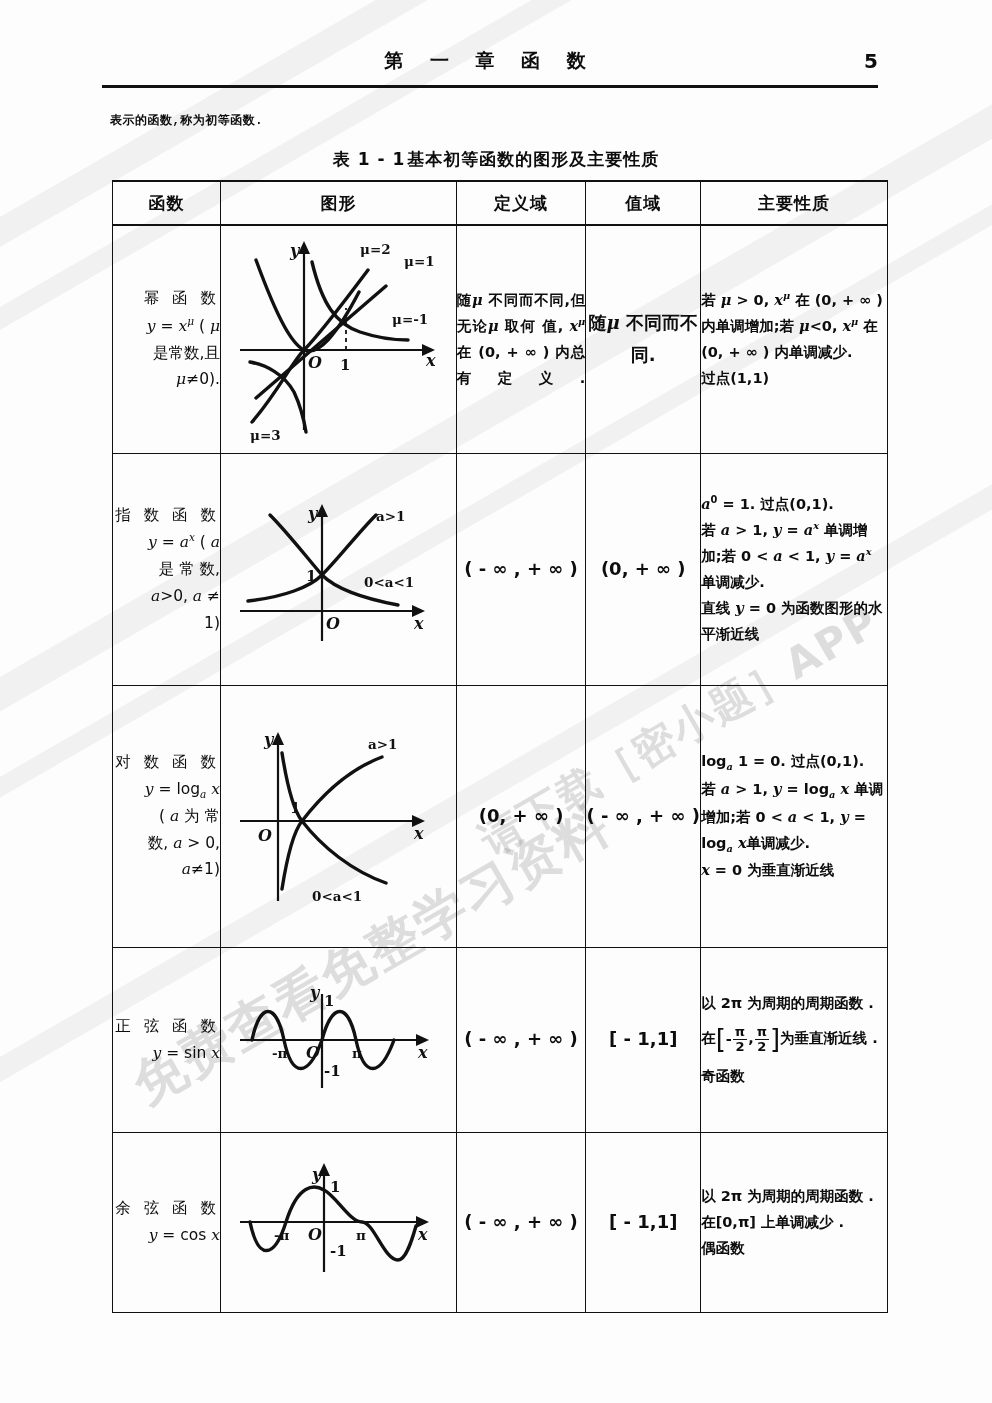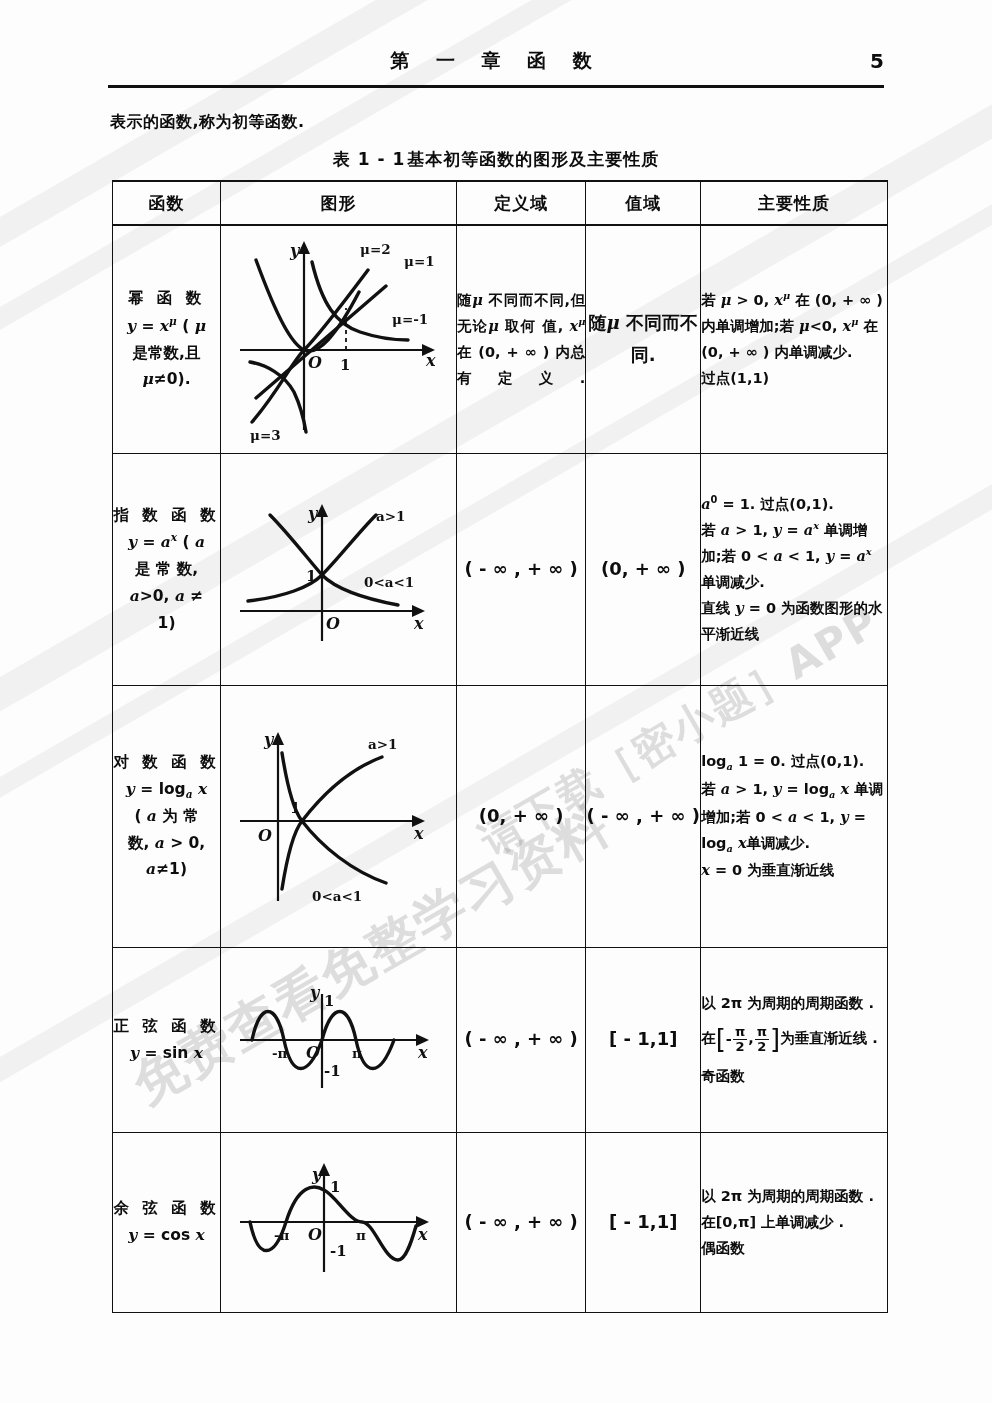--- a/index.html
+++ b/index.html
@@ -44,21 +44,21 @@
     transform-origin: left top;
     letter-spacing: 2px;
   }
   .wm-text.big { font-size: 52px; }
   .wm-text.mid { font-size: 42px; }
 
   
   .header {
     position: absolute;
     top: 48px;
-    left: 108px;
+    left: 102px;
     width: 776px;
     height: 40px;
     z-index: 5;
   }
   .head-title {
     position: absolute;
     left: 50%;
     transform: translateX(-50%);
     top: 0;
     font-size: 19px;
@@ -80,24 +80,25 @@
     width: 776px;
     height: 3px;
     background: #111;
   }
 
   
   .intro {
     position: absolute;
     top: 112px;
     left: 110px;
-    font-size: 16px;
+    font-size: 12px;
     font-weight: bold;
     letter-spacing: 0.5px;
     z-index: 5;
+    font-family: Liberation Mono, monospace;
   }
   .caption {
     position: absolute;
     top: 148px;
     left: 0;
     width: 992px;
     text-align: center;
     font-size: 17px;
     font-weight: bold;
     letter-spacing: 1px;
@@ -133,22 +134,22 @@
   .c-graph { width: 235px; }
   .c-dom   { width: 130px; }
   .c-ran   { width: 115px; }
   .c-prop  { width: 188px; margin-top: 32px; }
 
   .cell-pad { padding: 8px 9px; }
 
   .fn-cell {
     font-size: 15.5px;
     line-height: 1.72;
-    font-weight: bold;
-    text-align: center;
+    font-weight: normal;
+    text-align: right;
   }
   .fn-name { letter-spacing: 4px; }
   .mi { font-style: italic; font-family: "DejaVu Serif", "Liberation Serif", serif; }
 
   .mid-cell {
     font-size: 18px;
     line-height: 1.78;
     font-weight: bold;
     text-align: center;
   }

